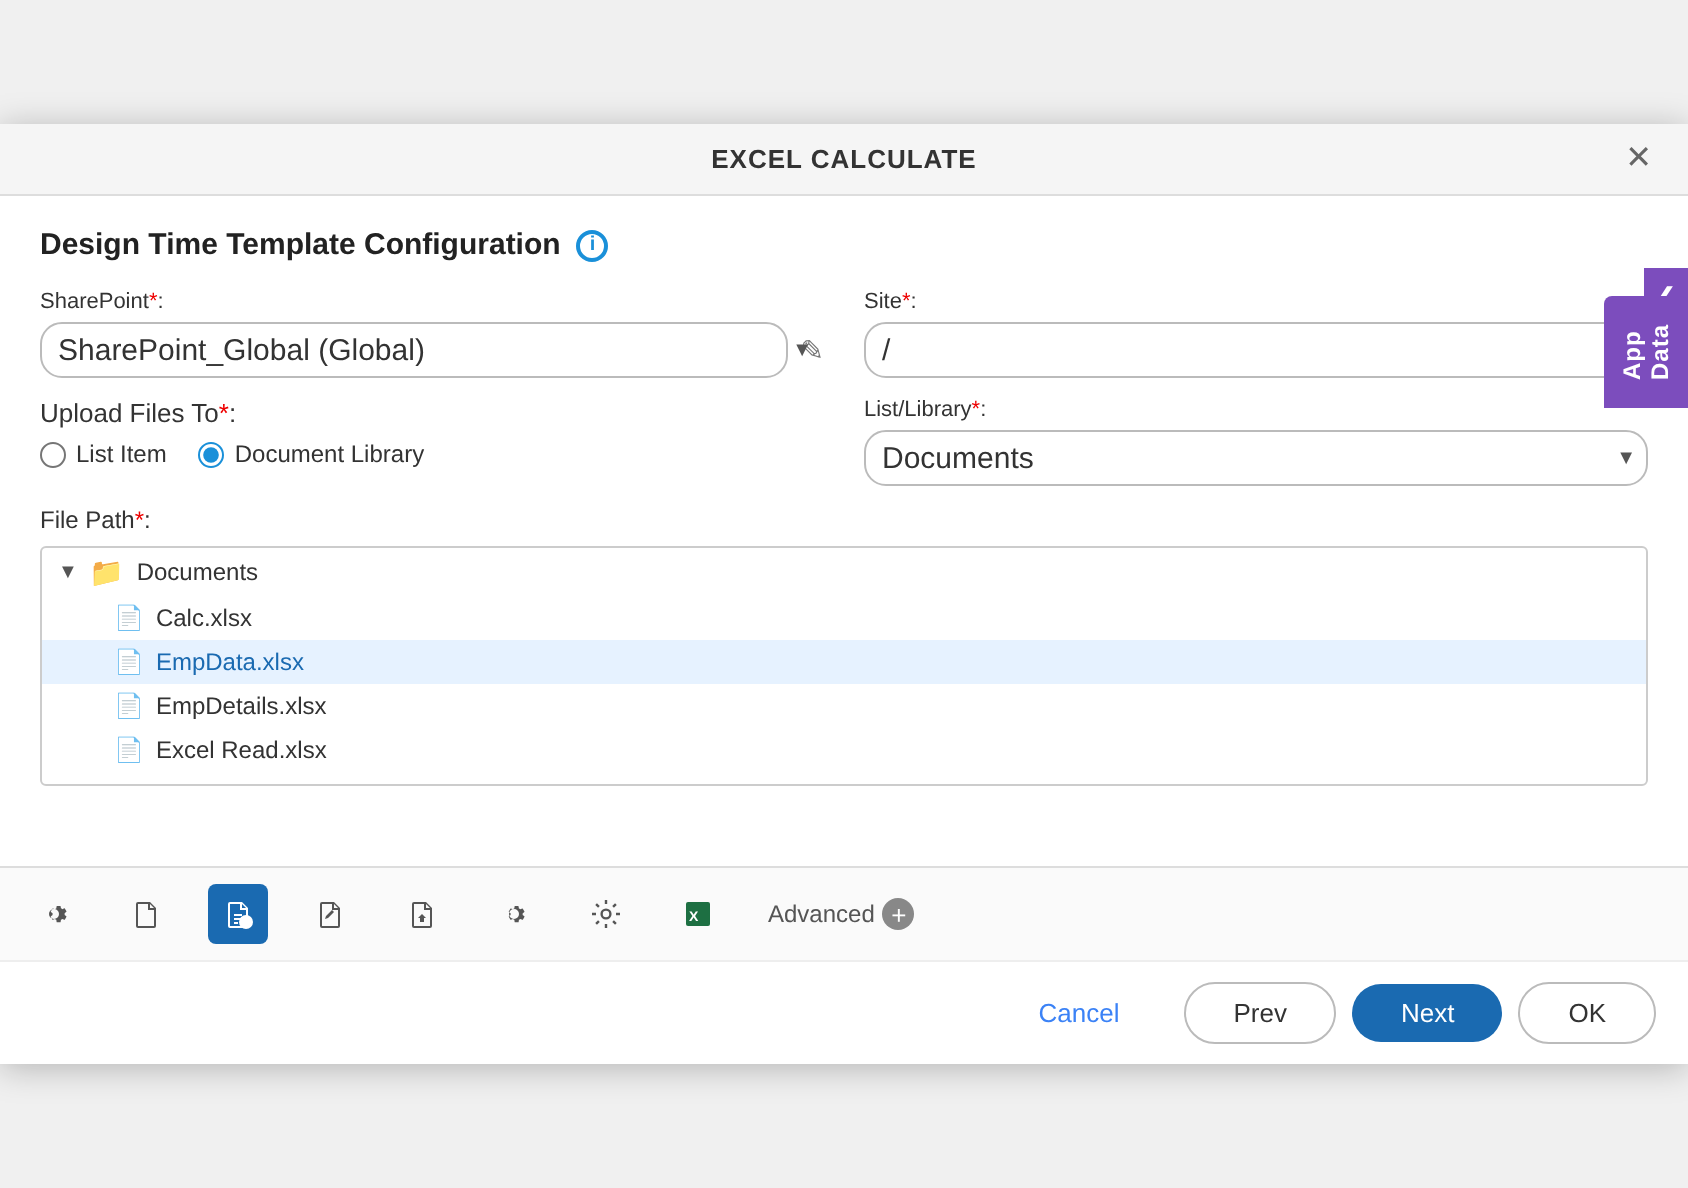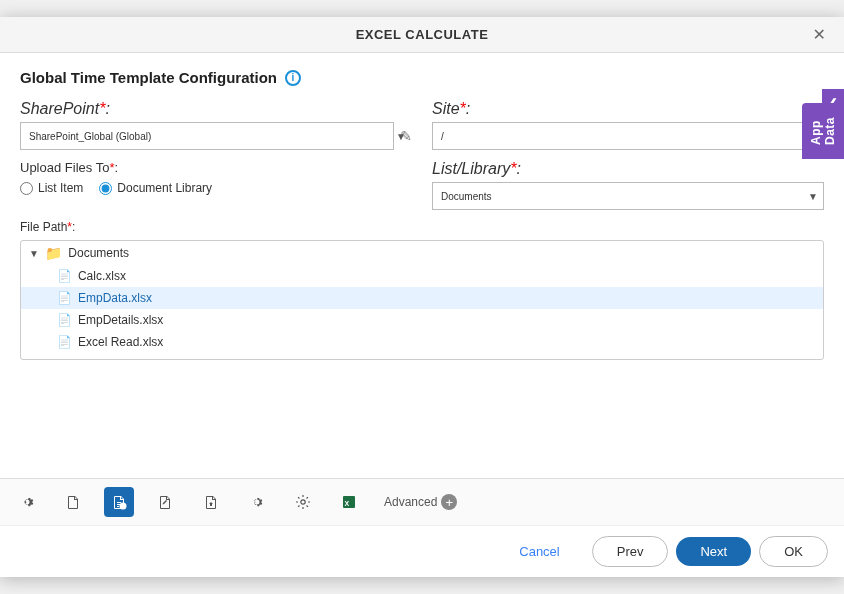--- a/index.html
+++ b/index.html
@@ -11,21 +11,21 @@
       align-items: center;
       justify-content: center;
       width: 844px;
       height: 594px;
       overflow: hidden;
     }
 
     .dialog {
       background: #fff;
       width: 844px;
-      height: 560px;
+      height: 470px;
       display: flex;
       flex-direction: column;
       position: relative;
       box-shadow: 0 2px 16px rgba(0,0,0,0.25);
     }
 
     
     .title-bar {
       background: #f5f5f5;
       border-bottom: 1px solid #ddd;
@@ -125,42 +125,41 @@
     .form-row {
       display: flex;
       gap: 20px;
       margin-bottom: 10px;
     }
     .form-col {
       flex: 1;
     }
 
     .field-label {
-      font-size: 16px;
+      font-size: 11px;
       color: #333;
       margin-bottom: 4px;
       font-weight: 500;
-      font-style: italic;
     }
     .required {
       color: #e00;
     }
 
     .select-wrapper {
       position: relative;
       display: flex;
       align-items: center;
     }
     .select-wrapper select {
       width: 100%;
       padding: 5px 28px 5px 8px;
       border: 1px solid #bbb;
-      border-radius: 0;
+      border-radius: 11px;
       background: #fff;
-      font-size: 10px;
+      font-size: 15px;
       color: #333;
       appearance: none;
       cursor: pointer;
       height: 28px;
     }
     .select-arrow {
       position: absolute;
       right: 6px;
       pointer-events: none;
       color: #555;
@@ -333,21 +332,21 @@
   </div>
 
   <div style="position:absolute;right:0;top:36px;z-index:20;display:flex;flex-direction:column;">
     <div class="app-data-arrow">❮</div>
     <div class="app-data-tab">App Data</div>
   </div>
 
   <div class="content">
 
     <div class="section-title">
-      <span>Global Time Template Configuration</span>
+      <span>Design Time Template Configuration</span>
       <div class="info-icon">i</div>
     </div>
 
     <div class="form-row">
 
       <div class="form-col">
         <div class="field-label">
           <span>SharePoint</span><span class="required">*</span><span>:</span>
         </div>
         <div class="select-wrapper">

